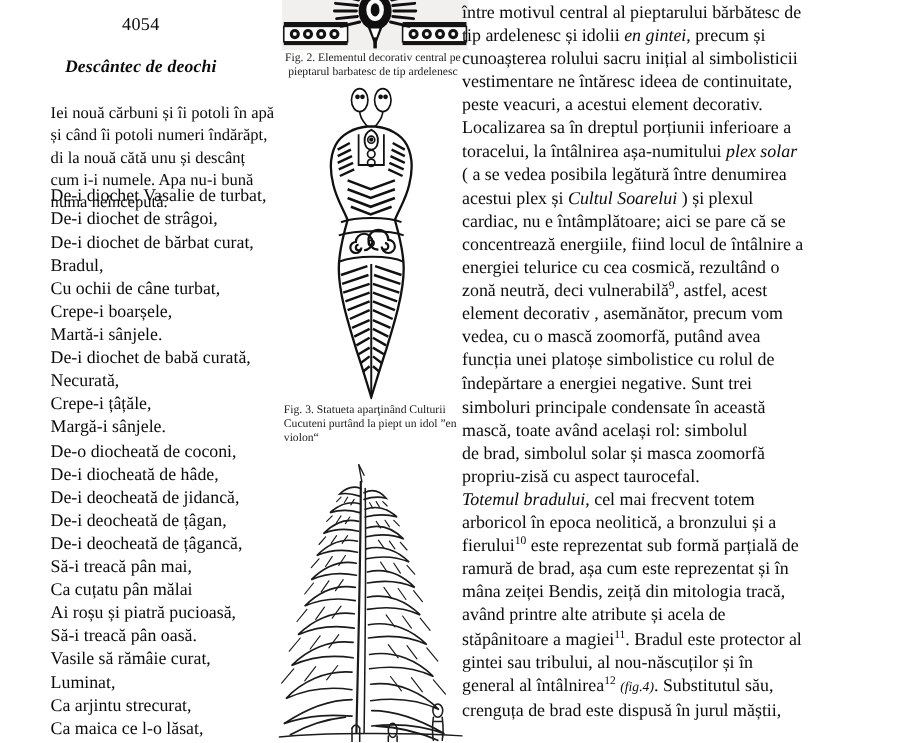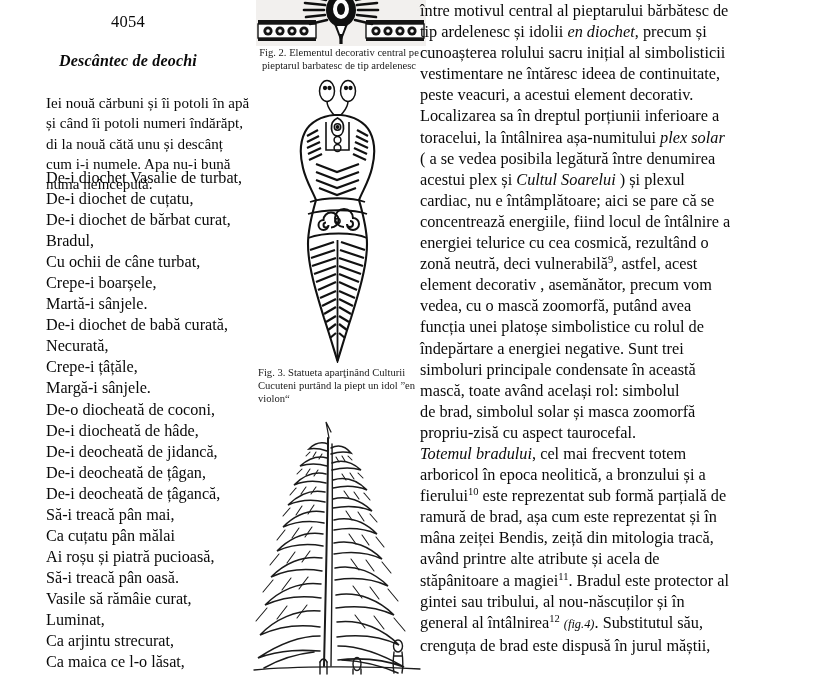--- a/index.html
+++ b/index.html
@@ -156,21 +156,21 @@
 <div id="left-column">
 
   <div id="page-number">4054</div>
 
   <div id="poem-title">Descântec de deochi</div>
 
   <div id="poem-intro">Iei nouă cărbuni și îi potoli în apă și când îi potoli numeri îndărăpt, di la nouă cătă unu  și descânț cum i-i numele. Apa nu-i bună numa neîncepută.</div>
 
   <div id="poem-verses">
       <div class="verse-line">De-i diochet Vasalie de turbat,</div>
-      <div class="verse-line">De-i diochet de cuțatu,</div>
+      <div class="verse-line">De-i diochet de strâgoi,</div>
       <div class="verse-line">De-i diochet de bărbat curat,</div>
       <div class="verse-line">Bradul,</div>
       <div class="verse-line">Cu ochii de câne turbat,</div>
       <div class="verse-line">Crepe-i boarșele,</div>
       <div class="verse-line">Martă-i sânjele.</div>
       <div class="verse-line">De-i diochet de babă curată,</div>
       <div class="verse-line">Necurată,</div>
       <div class="verse-line">Crepe-i țâțăle,</div>
       <div class="verse-line">Margă-i sânjele.</div>
       <div class="verse-line">De-o diocheată de coconi,</div>
@@ -465,21 +465,21 @@
         </g>
       </g>
     </svg>
   </div>
 
 </div>
 
 <div id="right-column">
   <div id="body-text">
       <div class="para-line"><span>între motivul central al pieptarului bărbătesc de</span></div>
-      <div class="para-line"><span>tip ardelenesc și idolii </span><i>en diochet</i><span>, precum și</span></div>
+      <div class="para-line"><span>tip ardelenesc și idolii </span><i>en gintei</i><span>, precum și</span></div>
       <div class="para-line"><span>cunoașterea rolului sacru inițial al simbolisticii</span></div>
       <div class="para-line"><span> vestimentare ne întăresc ideea de continuitate,</span></div>
       <div class="para-line"><span>peste veacuri, a acestui element decorativ.</span></div>
       <div class="para-line"><span>Localizarea sa în dreptul porțiunii inferioare a</span></div>
       <div class="para-line"><span>toracelui, la întâlnirea așa-numitului </span><i>plex solar</i></div>
       <div class="para-line"><span>( a se vedea posibila legătură între denumirea</span></div>
       <div class="para-line"><span>acestui plex și </span><i>Cultul Soarelui</i><span> ) și plexul</span></div>
       <div class="para-line"><span>cardiac, nu e întâmplătoare; aici se pare că se</span></div>
       <div class="para-line"><span>concentrează energiile, fiind locul de întâlnire a</span></div>
       <div class="para-line"><span>energiei telurice cu cea cosmică, rezultând o</span></div>

